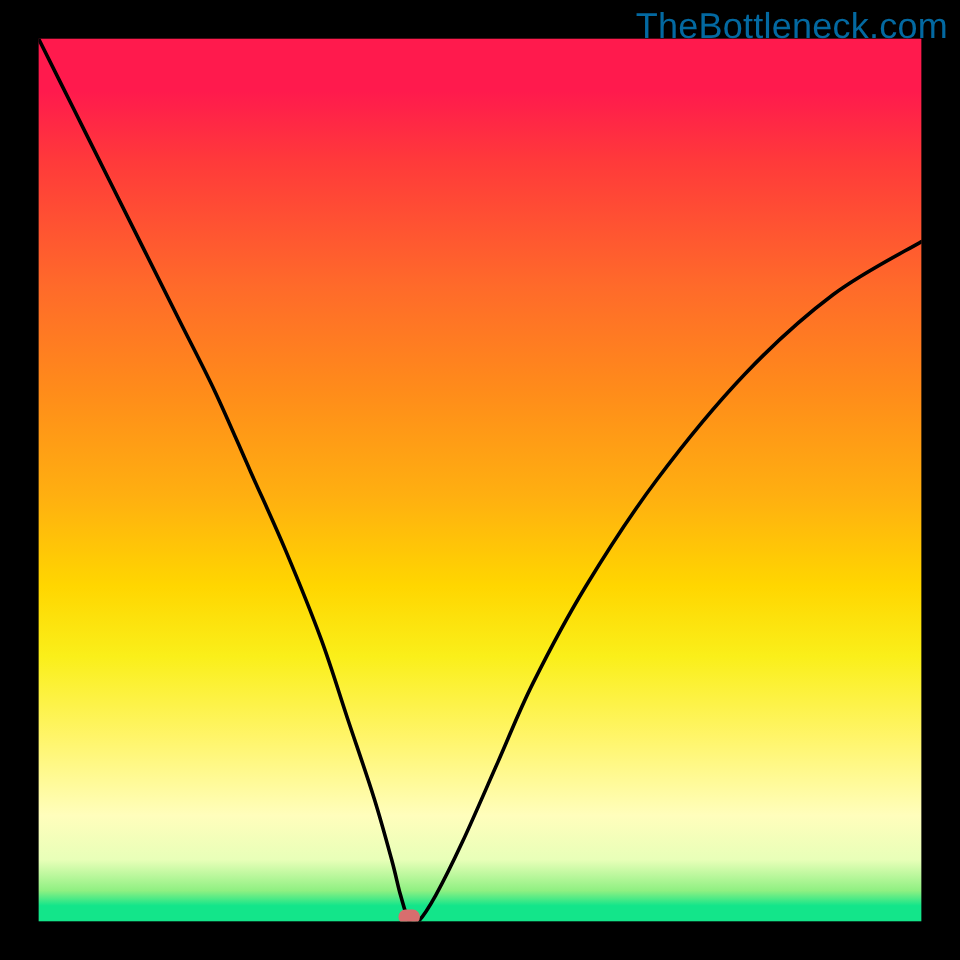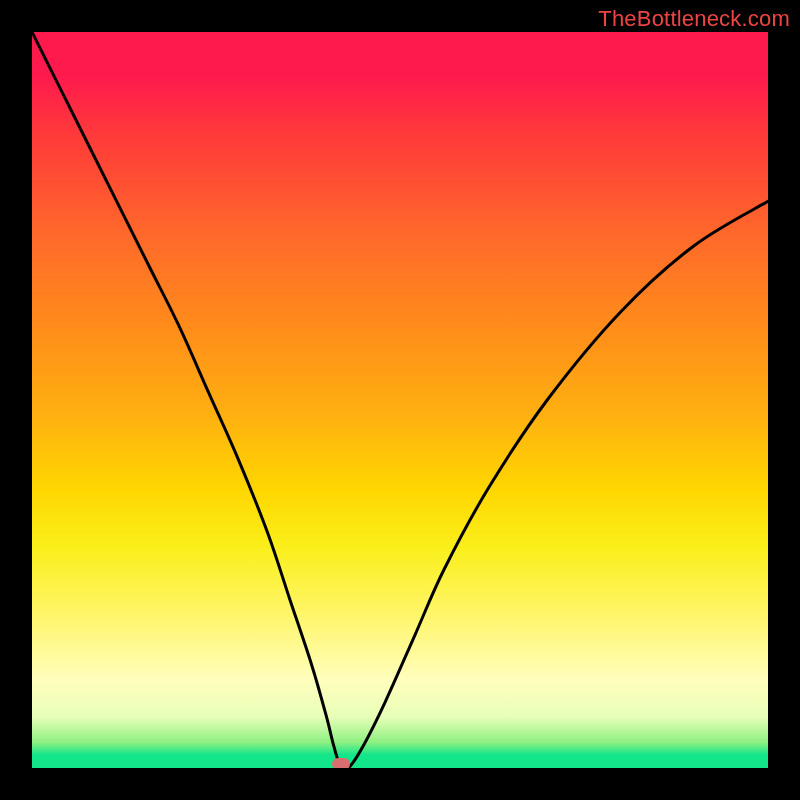--- a/index.html
+++ b/index.html
@@ -45,22 +45,22 @@
       #e8ffb8 93%,
       #8ff082 96.5%,
       #13e58a 98.2%,
       #13e58a 100%
     );
   }
   .watermark {
     position: absolute;
     top: 6px;
     right: 10px;
-    color: #ef4444;
-    font-size: 22px;
+    color: #0369a1;
+    font-size: 30px;
     font-weight: 500;
     letter-spacing: 0.2px;
     user-select: none;
   }
   svg.curve {
     position: absolute;
     inset: 0;
     width: 100%;
     height: 100%;
     overflow: visible;

